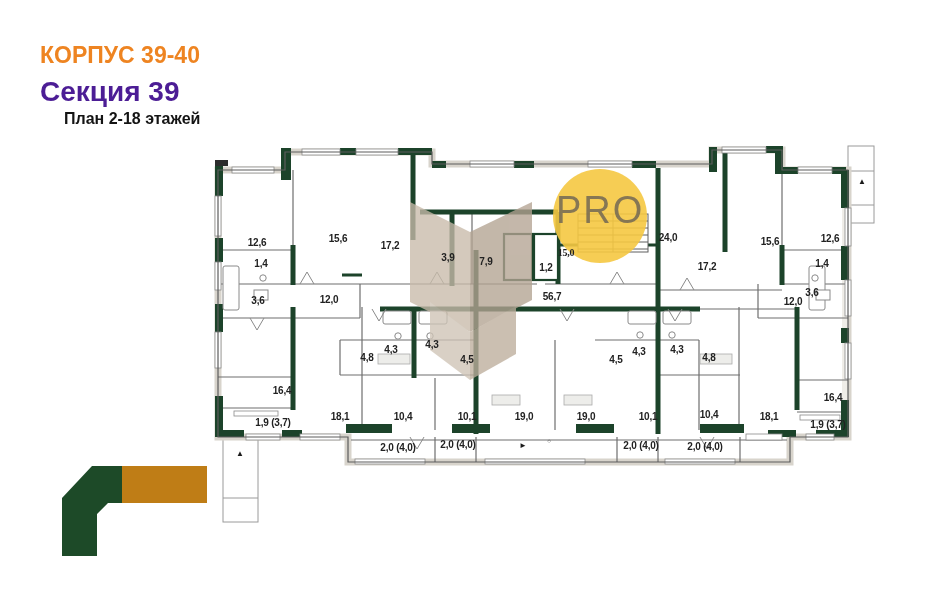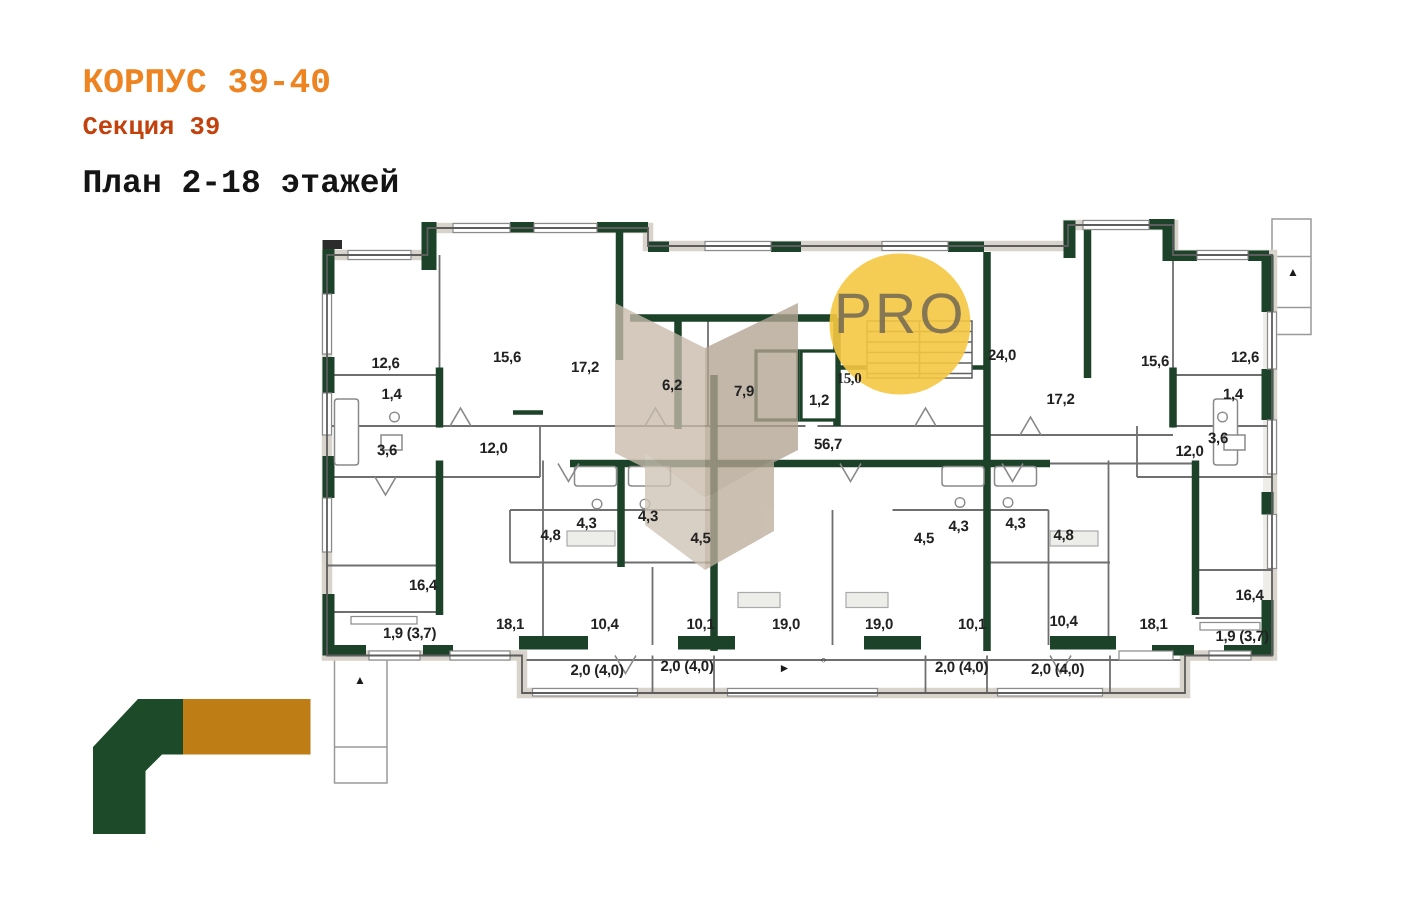--- a/index.html
+++ b/index.html
@@ -1,23 +1,23 @@
 <!DOCTYPE html>
 <html><head>
 <meta charset="utf-8">
 <style>
   html,body{margin:0;padding:0;}
   body{
     width:941px;height:600px;position:relative;overflow:hidden;
     background:#ffffff;font-family:"Liberation Sans",sans-serif;
   }
-  .hdr{position:absolute;left:55px;white-space:nowrap;font-family:Liberation Mono, monospace;}
+  .hdr{position:absolute;left:40px;white-space:nowrap;}
   .hdr-building{top:42px;font-size:23px;font-weight:700;color:#ee8421;}
-  .hdr-section{top:76px;font-size:17px;font-weight:700;color:#c2410c;}
-  .hdr-plan{top:110px;font-size:22px;font-weight:700;color:#141414;}
+  .hdr-section{top:76px;font-size:28px;font-weight:700;color:#4c1d95;}
+  .hdr-plan{top:110px;font-size:16px;font-weight:700;color:#141414;margin-left:24px;}
   #plan-svg{position:absolute;left:0;top:0;}
   .room-label{
     position:absolute;transform:translate(-50%,-52%);
     font-size:10px;font-weight:600;color:#222;letter-spacing:-0.2px;white-space:nowrap;
   }
   .marker{
     position:absolute;transform:translate(-50%,-50%);
     font-size:8px;color:#1a1a1a;line-height:1;
   }
   #pro-watermark{
@@ -186,22 +186,22 @@
 
 <div id="pro-watermark">PRO</div>
 
 <div id="plan-overlay">
     <span class="room-label" style="left: 257px; top: 243px;">12,6</span>
     <span class="room-label" style="left: 338px; top: 239px;">15,6</span>
     <span class="room-label" style="left: 390px; top: 246px;">17,2</span>
     <span class="room-label" style="left: 261px; top: 264px;">1,4</span>
     <span class="room-label" style="left: 258px; top: 301px;">3,6</span>
     <span class="room-label" style="left: 329px; top: 300px;">12,0</span>
-    <span class="room-label" style="left: 448px; top: 258px;">6,2</span>
-    <span class="room-label" style="left: 496px; top: 262px;">7,9</span>
+    <span class="room-label" style="left: 448px; top: 258px;">3,9</span>
+    <span class="room-label" style="left: 486px; top: 262px;">7,9</span>
     <span class="room-label" style="left: 546px; top: 268px;">1,2</span>
     <span class="room-label" style="left: 566px; top: 253px; font-family: Liberation Serif, serif;">15,0</span>
     <span class="room-label" style="left: 668px; top: 197px; margin-top: 41px;">24,0</span>
     <span class="room-label" style="left: 552px; top: 297px;">56,7</span>
     <span class="room-label" style="left: 707px; top: 267px;">17,2</span>
     <span class="room-label" style="left: 770px; top: 242px;">15,6</span>
     <span class="room-label" style="left: 830px; top: 239px;">12,6</span>
     <span class="room-label" style="left: 822px; top: 264px;">1,4</span>
     <span class="room-label" style="left: 812px; top: 293px;">3,6</span>
     <span class="room-label" style="left: 793px; top: 302px;">12,0</span>

